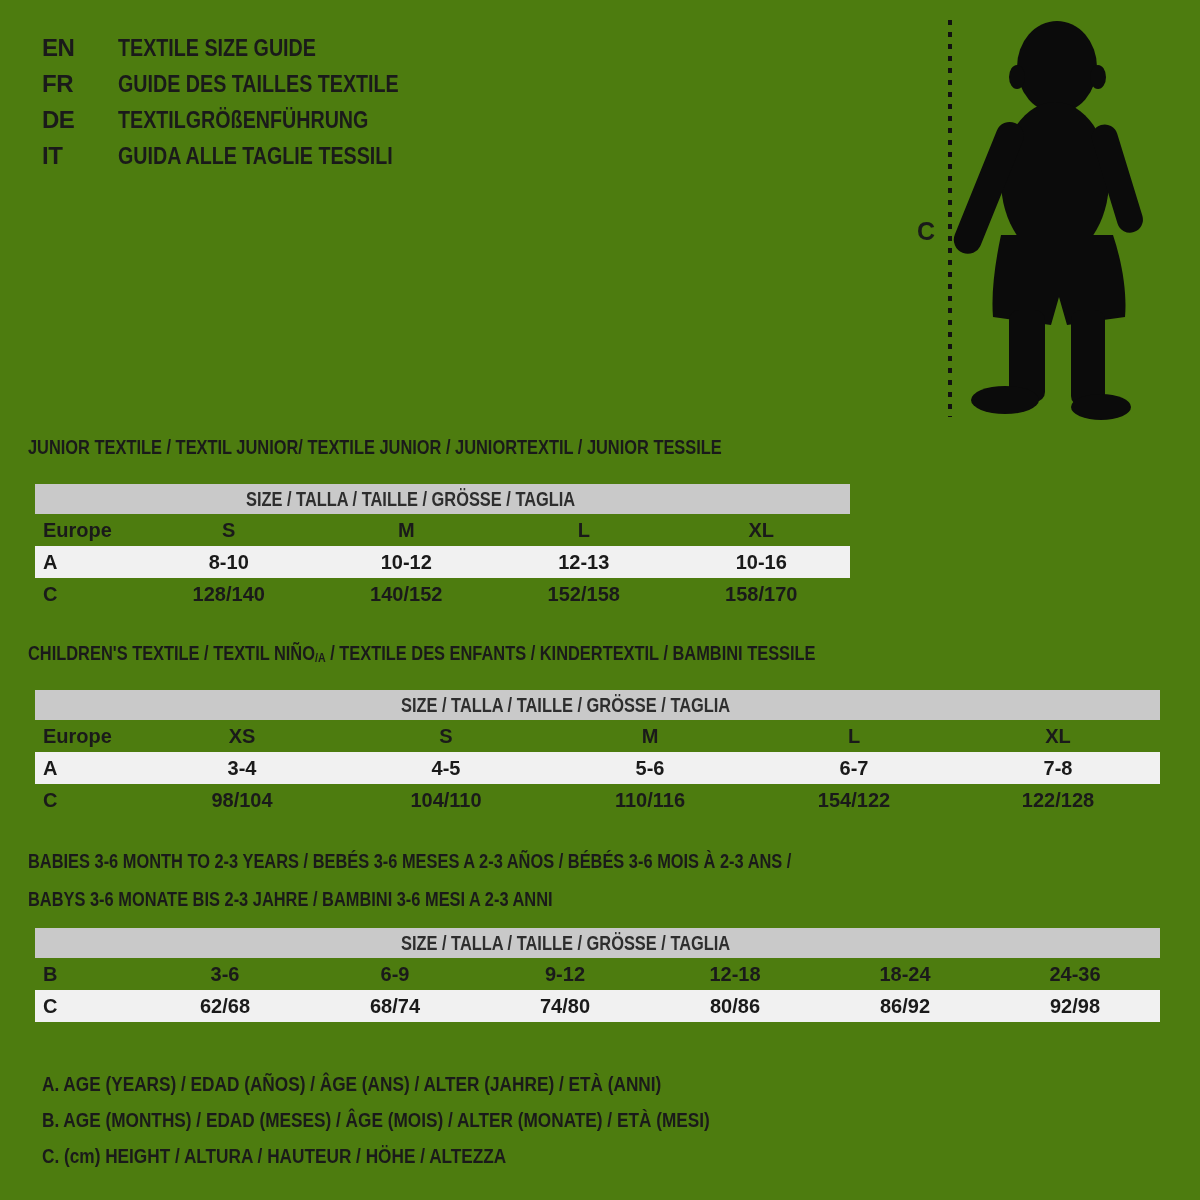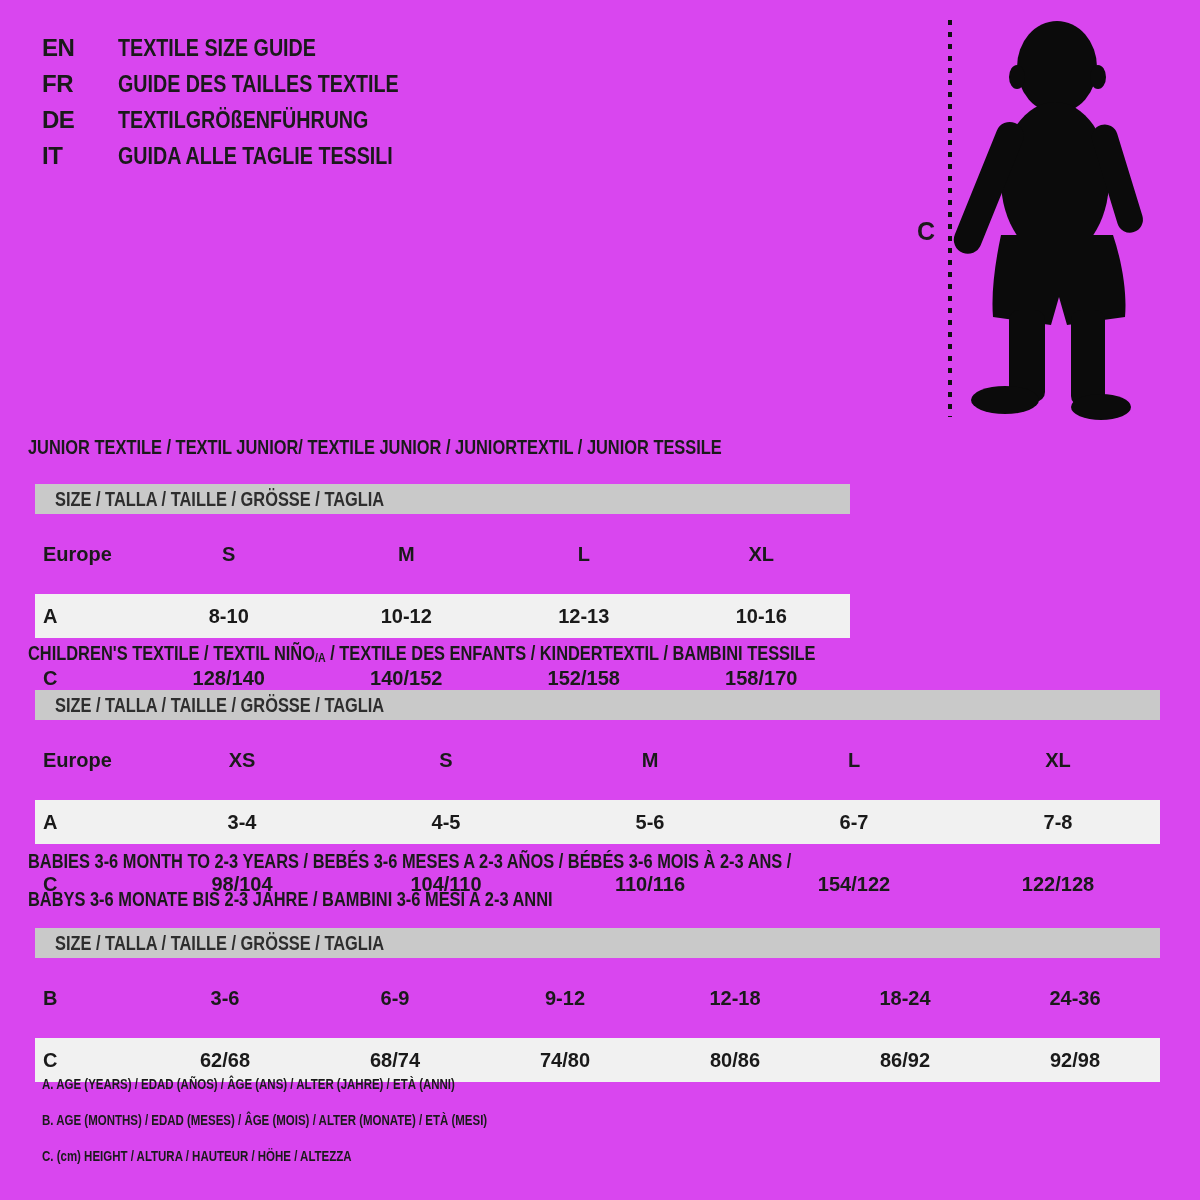--- a/index.html
+++ b/index.html
@@ -1,50 +1,50 @@
 <!DOCTYPE html>
 <html><head>
 <meta charset="utf-8">
 <style>
   html,body { margin:0; padding:0; background:#ffffff; }
   .page {
-    position:relative; width:1200px; height:1200px; background:#d946ef;
+    position:relative; width:1200px; height:1200px; background:#4d7c0f;
     font-family:"Liberation Sans", sans-serif; color:#1a1a1a; overflow:hidden;
   }
   
   .cx { display:inline-block; transform:scaleX(0.82); transform-origin:0 50%; white-space:nowrap; }
 
   
   .lang-block { position:absolute; left:42px; top:30px; }
   .lang-row { display:flex; align-items:center; height:36px; }
   .lang-code { width:76px; font-weight:bold; font-size:24px; letter-spacing:-0.5px; }
   .lang-label { font-weight:bold; font-size:24px; }
 
   
   .figure { position:absolute; left:905px; top:15px; width:250px; height:405px; }
   .figure svg { position:absolute; left:0; top:0; }
   .measure-label { position:absolute; left:12px; top:202px; font-weight:bold; font-size:25px; }
 
   
   .tbl-title { position:absolute; left:28px; font-weight:bold; font-size:20px; height:24px; }
   .tbl { position:absolute; left:35px; }
-  .band { height:30px; background:#c9c9c9; display:flex; align-items:center; padding-left:20px; box-sizing:border-box; }
+  .band { height:30px; background:#c9c9c9; display:flex; align-items:center; padding-left:8px; box-sizing:border-box;justify-content:center; }
   .band .cx { font-size:20px; font-weight:bold; color:#2e2e2e; }
-  .grid-row { display:grid; align-items:center; height:44px; font-weight:bold; font-size:20px;margin-top:18px; }
+  .grid-row { display:grid; align-items:center; height:32px; font-weight:bold; font-size:20px; }
   .cols4 { grid-template-columns:105px repeat(4,1fr); }
   .cols5 { grid-template-columns:105px repeat(5,1fr); }
   .cols6 { grid-template-columns:105px repeat(6,1fr); }
   .row-label { padding-left:8px; text-align:left; }
   .cell { text-align:center; }
   .stripe { background:#f1f1f1; }
   .sub { font-size:0.65em; position:relative; top:0.18em; }
 
   
   .legend { position:absolute; left:42px; top:1066px; }
-  .legend-line { display:flex; align-items:center; height:36px; font-weight:bold; font-size:14px; }
+  .legend-line { display:flex; align-items:center; height:36px; font-weight:bold; font-size:21px; }
 </style>
 </head>
 <body>
 
 <div class="page">
 
   <div class="lang-block">
     <div class="lang-row">
       <span class="lang-code">EN</span>
       <span class="lang-label"><span class="cx">TEXTILE SIZE GUIDE</span></span>

